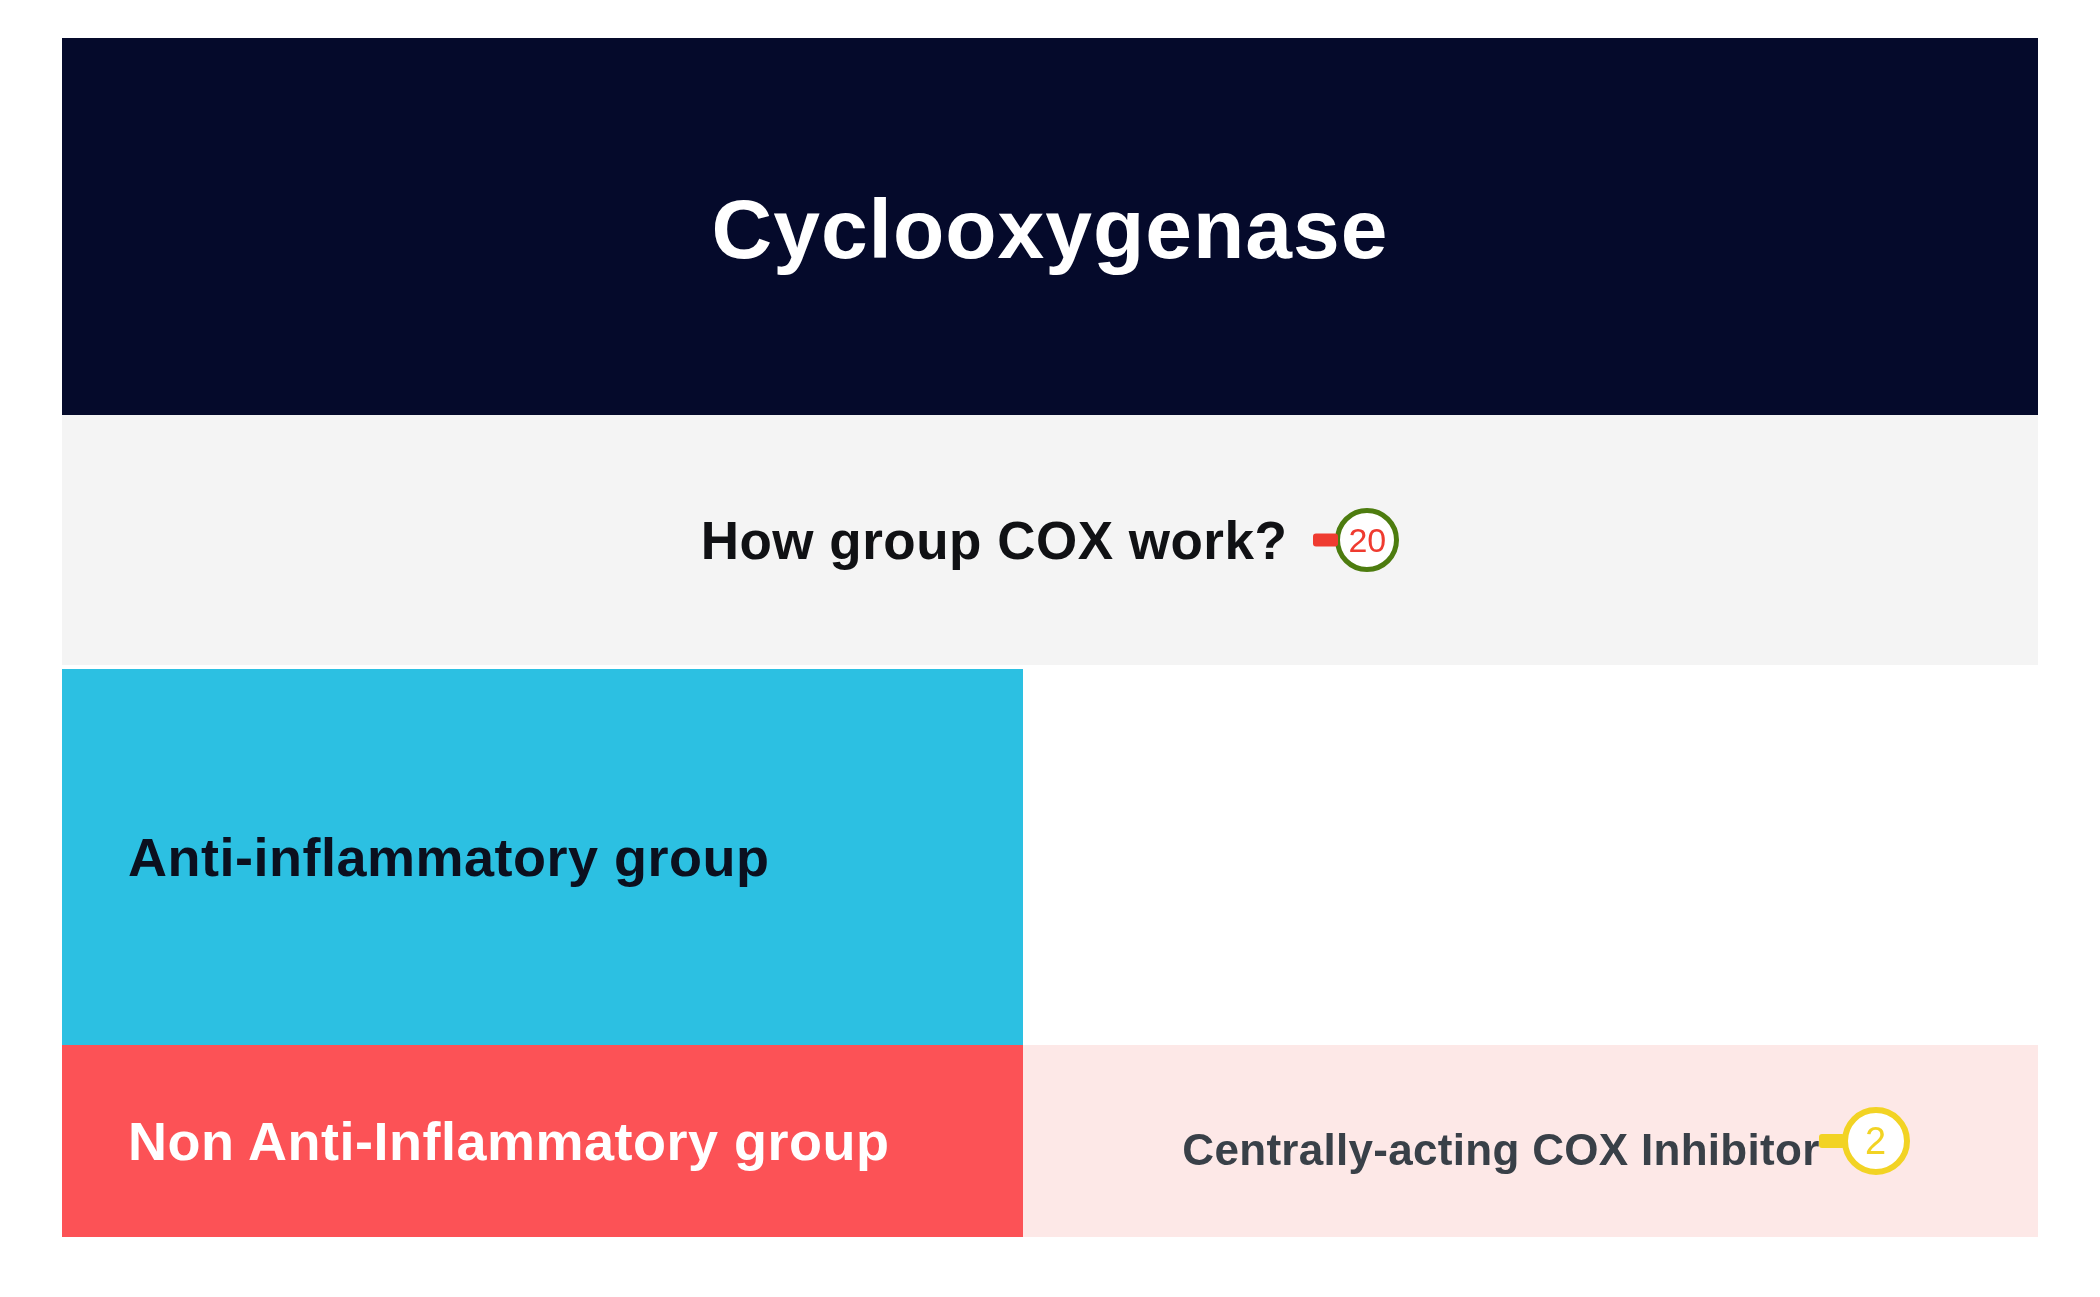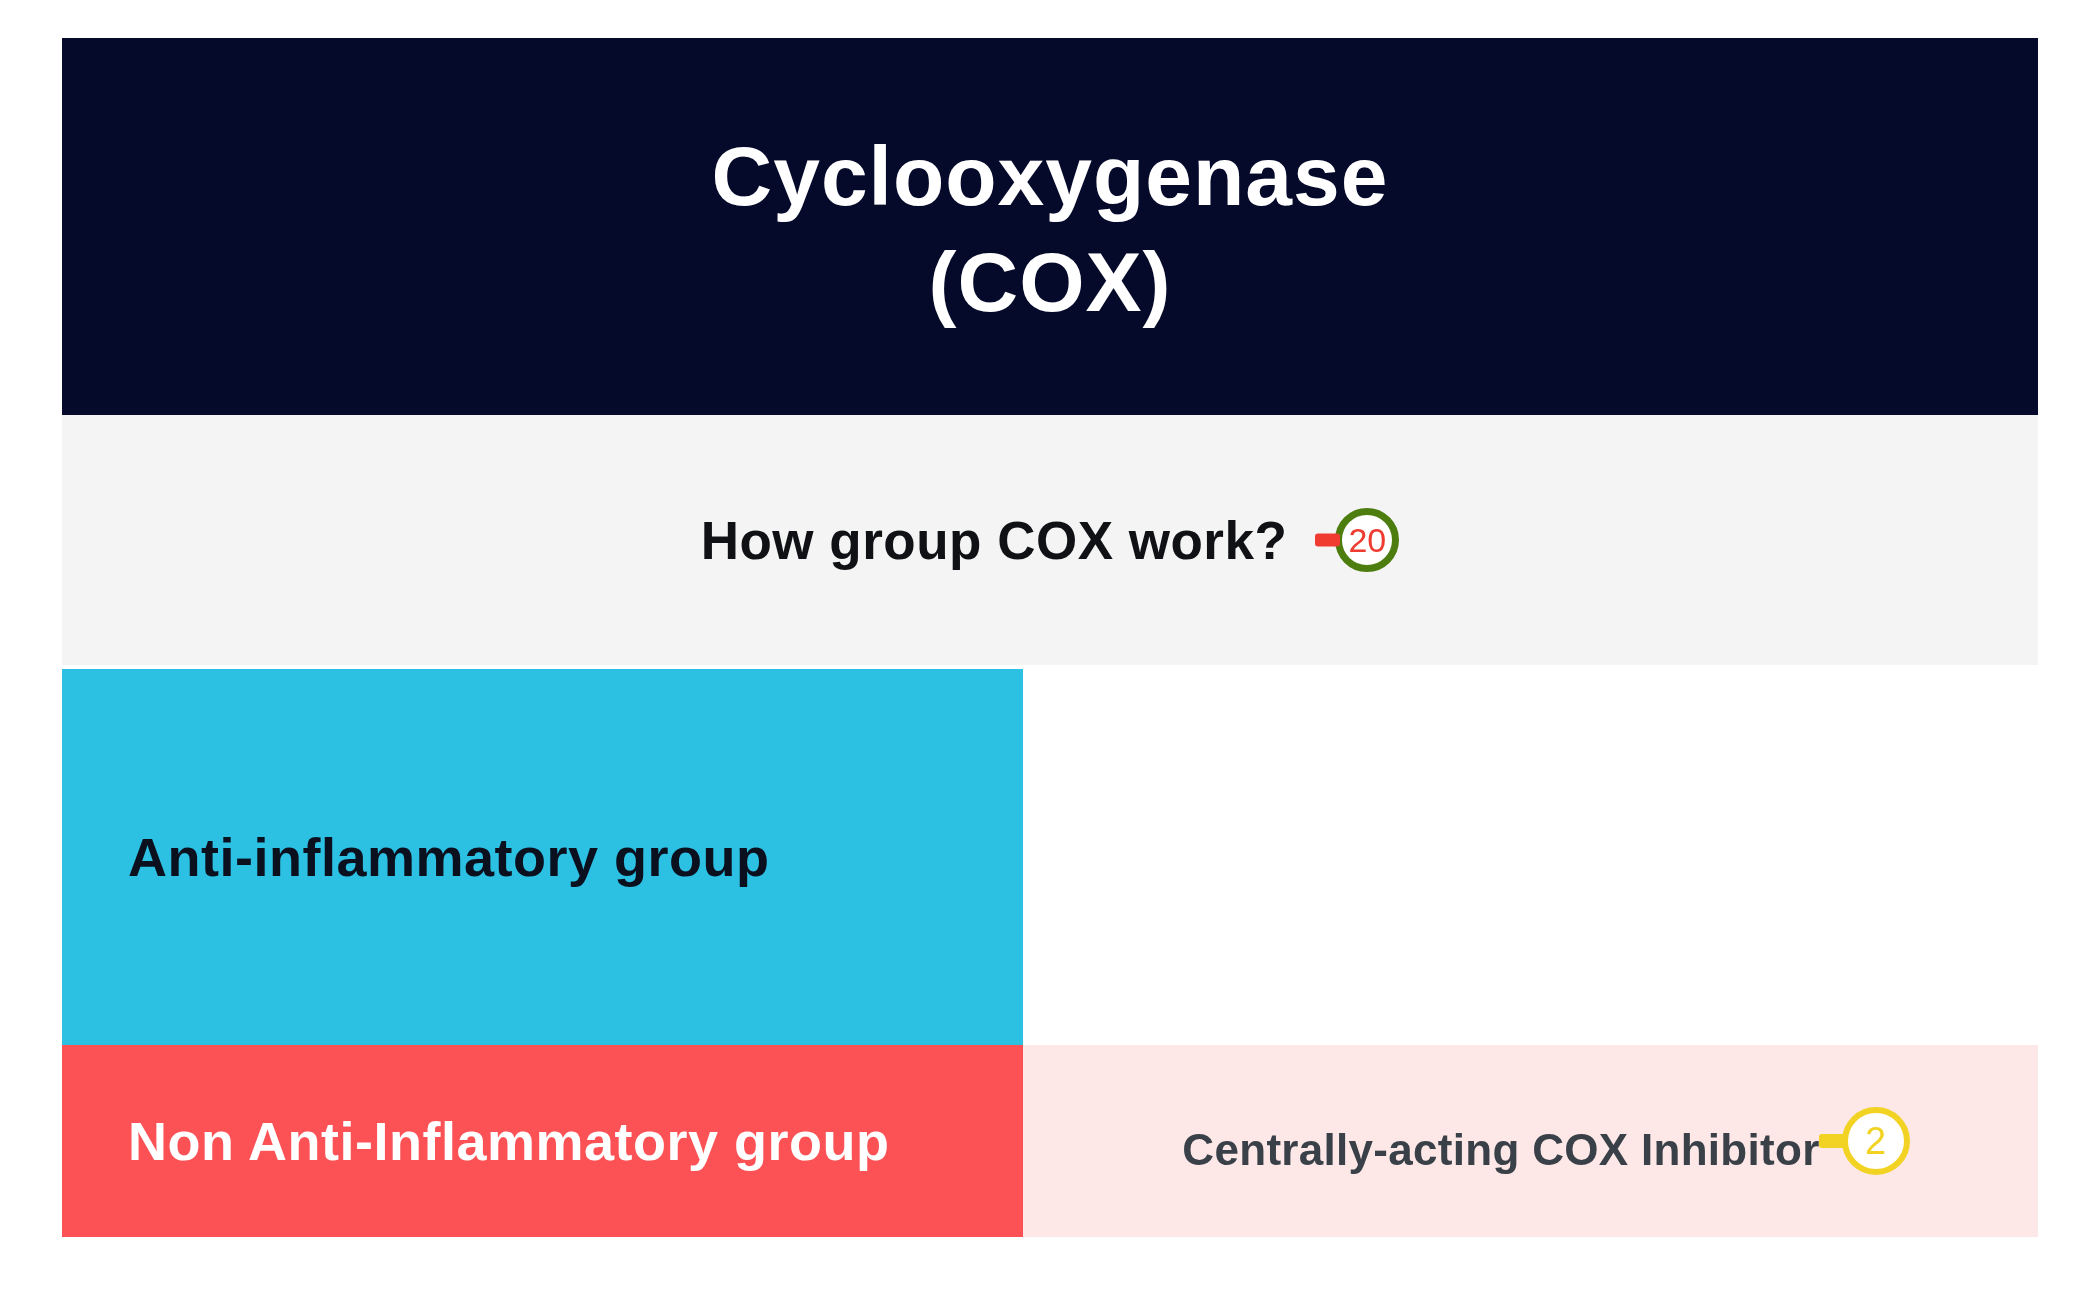--- a/index.html
+++ b/index.html
@@ -138,42 +138,41 @@
   .badge::before {
     content: "";
     position: absolute;
     top: 50%;
     transform: translateY(-50%);
     background: currentColor;
     border-radius: 3px;
   }
   .badge-red {
     width: 64px; height: 64px;
-    border: 7px solid #4d7c0f;
+    border: 5px solid #4d7c0f;
     color: #ef3b30;
     font-size: 34px;
   }
   .badge-red::before { left: -27px; width: 25px; height: 13px; }
 
   .badge-lg { width: 68px; height: 68px; font-size: 38px; }
   .badge-salmon { border: 6px solid #fb99a0; color: #fb99a0; }
   .badge-orange { border: 6px solid #f1963f; color: #f1963f; }
   .badge-yellow { border: 6px solid #f2d324; color: #f2d324; }
   .badge-lg::before { left: -29px; width: 26px; height: 14px; }
 </style>
 </head>
 <body>
 
 <div class="page">
   <div class="card">
 
     <header class="header">
       <h1 style="margin:0; font-size:0;">
         <span class="title-line">Cyclooxygenase</span>
-        <span class="title-line">(COX)</span>
       </h1>
     </header>
 
     <section class="question-row">
       <span class="question-text">How group COX work?</span>
       <span class="badge badge-red">20</span>
     </section>
 
     <div class="separator"></div>
 

